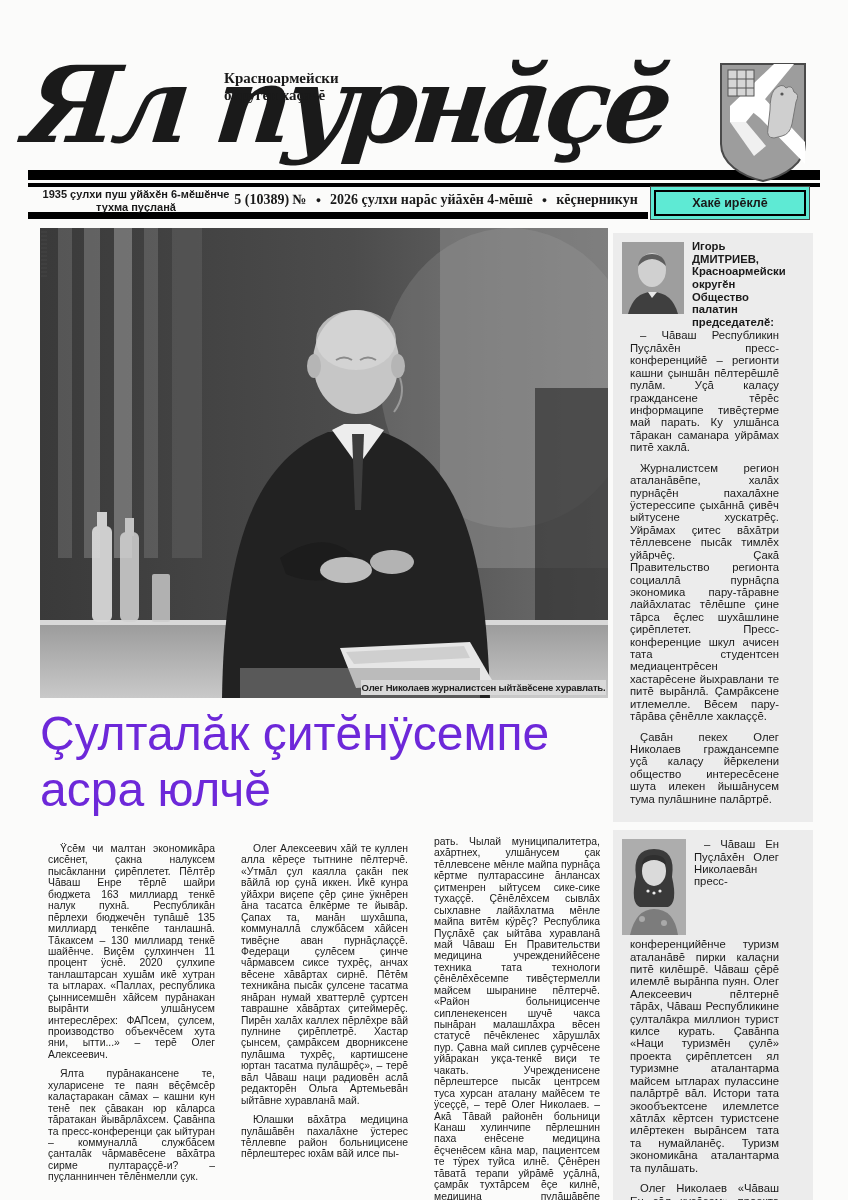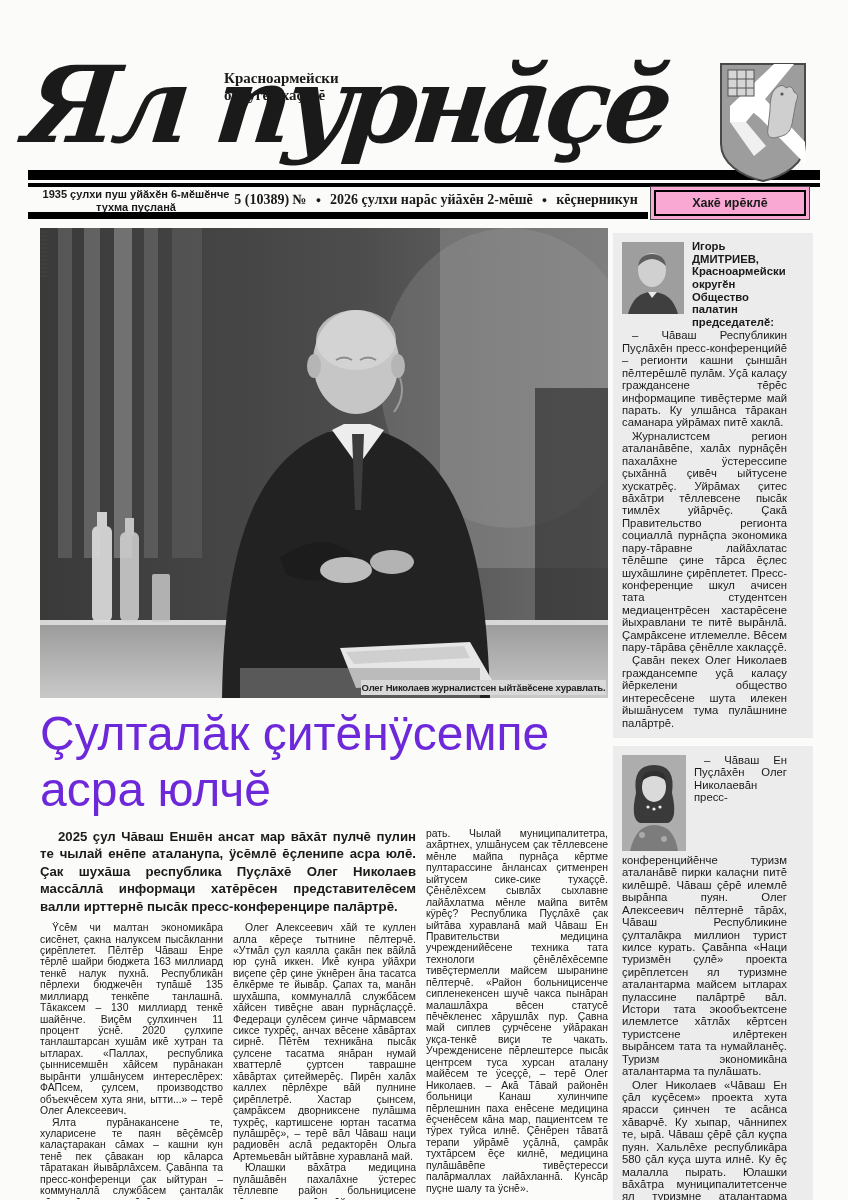--- a/index.html
+++ b/index.html
@@ -19,21 +19,21 @@
   .bar-b{left:28px;width:792px;top:183px;height:4px;}
   .bar-c{left:28px;width:620px;top:212px;height:7px;}
 
   .founded{position:absolute;left:30px;top:188px;width:212px;text-align:center;
            font-size:11px;font-weight:bold;line-height:1.15;z-index:5;}
   .issue-line{position:absolute;left:236px;top:192px;width:400px;z-index:5;
            display:flex;justify-content:center;align-items:center;gap:9px;
            font-family:"Liberation Serif",serif;font-weight:bold;font-size:14px;white-space:nowrap;}
   .issue-line .dot{font-size:9px;}
   .price-box{position:absolute;left:650px;top:186px;width:160px;height:34px;
-           border:1px solid #444;background:#f9a8d4;padding:3px;box-sizing:border-box;z-index:5;}
+           border:1px solid #444;background:#5eead4;padding:3px;box-sizing:border-box;z-index:5;}
   .price-inner{border:2px solid #000;width:100%;height:100%;box-sizing:border-box;
            display:flex;align-items:center;justify-content:center;
            font-weight:bold;font-size:12.5px;}
 
   
   .photo{position:absolute;left:40px;top:228px;width:568px;height:470px;background:#555;}
   .photo svg{display:block;}
   .photo-caption{position:absolute;right:2px;bottom:3px;width:245px;height:15px;
            background:#d9d9d9;color:#222;font-size:9.5px;font-weight:bold;
            text-align:center;line-height:15px;letter-spacing:-0.2px;}
@@ -42,21 +42,21 @@
 
   
   .headline{position:absolute;left:40px;top:706px;width:580px;
            font-size:48px;line-height:1.16;color:#6d28d9;font-weight:normal;}
   .article{position:absolute;left:40px;top:828px;width:568px;display:flex;gap:10px;}
   .art-left{width:376px;}
   .lead{font-weight:bold;font-size:13.2px;line-height:1.32;text-align:justify;text-indent:18px;}
   .cols{display:flex;gap:10px;margin-top:7px;}
   .bodycol{width:183px;font-size:10.4px;line-height:1.1;text-align:justify;}
   .col3{width:182px;font-size:10.4px;line-height:1.1;text-align:justify;}
-  .bodycol p,.col3 p,.panel p{margin:0;}
+  .bodycol p,.col3 p,.panel p{margin:8px;}
   .ind{text-indent:12px;}
 
   
   .sidebar{position:absolute;left:613px;top:233px;width:200px;display:flex;
            flex-direction:column;gap:8px;}
   .panel{background:#ececec;padding:7px 26px 9px 9px;font-size:11.3px;line-height:1.1;
            text-align:justify;box-sizing:border-box;}
   .portrait{float:left;margin:2px 8px 3px 0;background:#9a9a9a;}
   .p-intro{font-weight:bold;text-align:left;line-height:1.12;}
   .panel .para{text-indent:10px;margin-top:1px;}
@@ -94,21 +94,21 @@
   <div class="bar bar-b"></div>
 
   <div class="founded">
     <div>1935 çулхи пуш уйăхĕн 6-мĕшĕнче</div>
     <div>тухма пуçланă</div>
   </div>
 
   <div class="issue-line">
     <span>5 (10389) №</span>
     <span class="dot">●</span>
-    <span>2026 çулхи нарăс уйăхĕн 2-мĕшĕ</span>
+    <span>2026 çулхи нарăс уйăхĕн 4-мĕшĕ</span>
     <span class="dot">●</span>
     <span>кĕçнерникун</span>
   </div>
 
   <div class="price-box">
     <div class="price-inner">Хакĕ ирĕклĕ</div>
   </div>
 
   <div class="bar bar-c"></div>
 
@@ -161,21 +161,20 @@
       <rect x="200" y="440" width="240" height="30" fill="#8f8f8f" opacity="0.5"></rect>
     </svg>
     <div class="photo-credit"></div>
     <div class="photo-caption">Олег Николаев журналистсен ыйтăвĕсене хуравлать.</div>
   </div>
 
   <div class="headline">Çулталăк çитĕнÿсемпе асра юлчĕ</div>
 
   <div class="article">
     <div class="art-left">
-      <div class="lead">2025 çул Чăваш Еншĕн ансат мар вăхăт пулчĕ пулин те чылай енĕпе аталанупа, ÿсĕмлĕ ĕçленипе асра юлĕ. Çак шухăша республика Пуçлăхĕ Олег Николаев массăллă информаци хатĕрĕсен представителĕсем валли ирттернĕ пысăк пресс-конференцире палăртрĕ.</div>
       <div class="cols">
         <div class="bodycol">
           <p class="ind">Ÿсĕм чи малтан экономикăра сисĕнет, çакна налуксем пысăкланни çирĕплетет. Пĕлтĕр Чăваш Енре тĕрлĕ шайри бюджета 163 миллиард тенкĕ налук пухнă. Республикăн пĕрлехи бюджечĕн тупăшĕ 135 миллиард тенкĕпе танлашнă. Тăкаксем – 130 миллиард тенкĕ шайĕнче. Виçĕм çулхинчен 11 процент ÿснĕ. 2020 çулхипе танлаштарсан хушăм икĕ хутран та ытларах. «Паллах, республика çыннисемшĕн хăйсем пурăнакан вырăнти улшăнусем интереслĕрех: ФАПсем, çулсем, производство объекчĕсем хута яни, ытти...» – терĕ Олег Алексеевич.</p>
           <p class="ind">Ялта пурăнакансене те, хуларисене те паян вĕçĕмсĕр калаçтаракан сăмах – кашни кун тенĕ пек çăвакан юр кăларса тăратакан йывăрлăхсем. Çавăнпа та пресс-конференци çак ыйтуран – коммуналлă службăсем çанталăк чăрмавĕсене вăхăтра сирме пултараççĕ-и? – пуçланнинчен тĕлĕнмелли çук.</p>
         </div>
         <div class="bodycol">
           <p class="ind">Олег Алексеевич хăй те куллен алла кĕреçе тытнине пĕлтерчĕ. «Утмăл çул каялла çакăн пек вăйлă юр çунă иккен. Икĕ кунра уйăхри виçепе çĕр çине ÿкнĕрен ăна тасатса ĕлкĕрме те йывăр. Çапах та, манăн шухăшпа, коммуналлă службăсем хăйсен тивĕçне аван пурнăçлаççĕ. Федераци çулĕсем çинче чăрмавсем сиксе тухрĕç, анчах вĕсене хăвăртах сирнĕ. Пĕтĕм техникăна пысăк çулсене тасатма янăран нумай хваттерлĕ çуртсен таврашне хăвăртах çитеймерĕç. Пирĕн халăх каллех пĕрлĕхре вăй пулнине çирĕплетрĕ. Хастар çынсем, çамрăксем дворниксене пулăшма тухрĕç, картишсене юртан тасатма пулăшрĕç», – терĕ вăл Чăваш наци радиовĕн аслă редакторĕн Ольга Артемьевăн ыйтăвне хуравланă май.</p>
           <p class="ind">Юлашки вăхăтра медицина пулăшăвĕн пахалăхне ÿстерес тĕллевпе район больницисене пĕрлештерес юхăм вăй илсе пы-</p>
         </div>
       </div>

